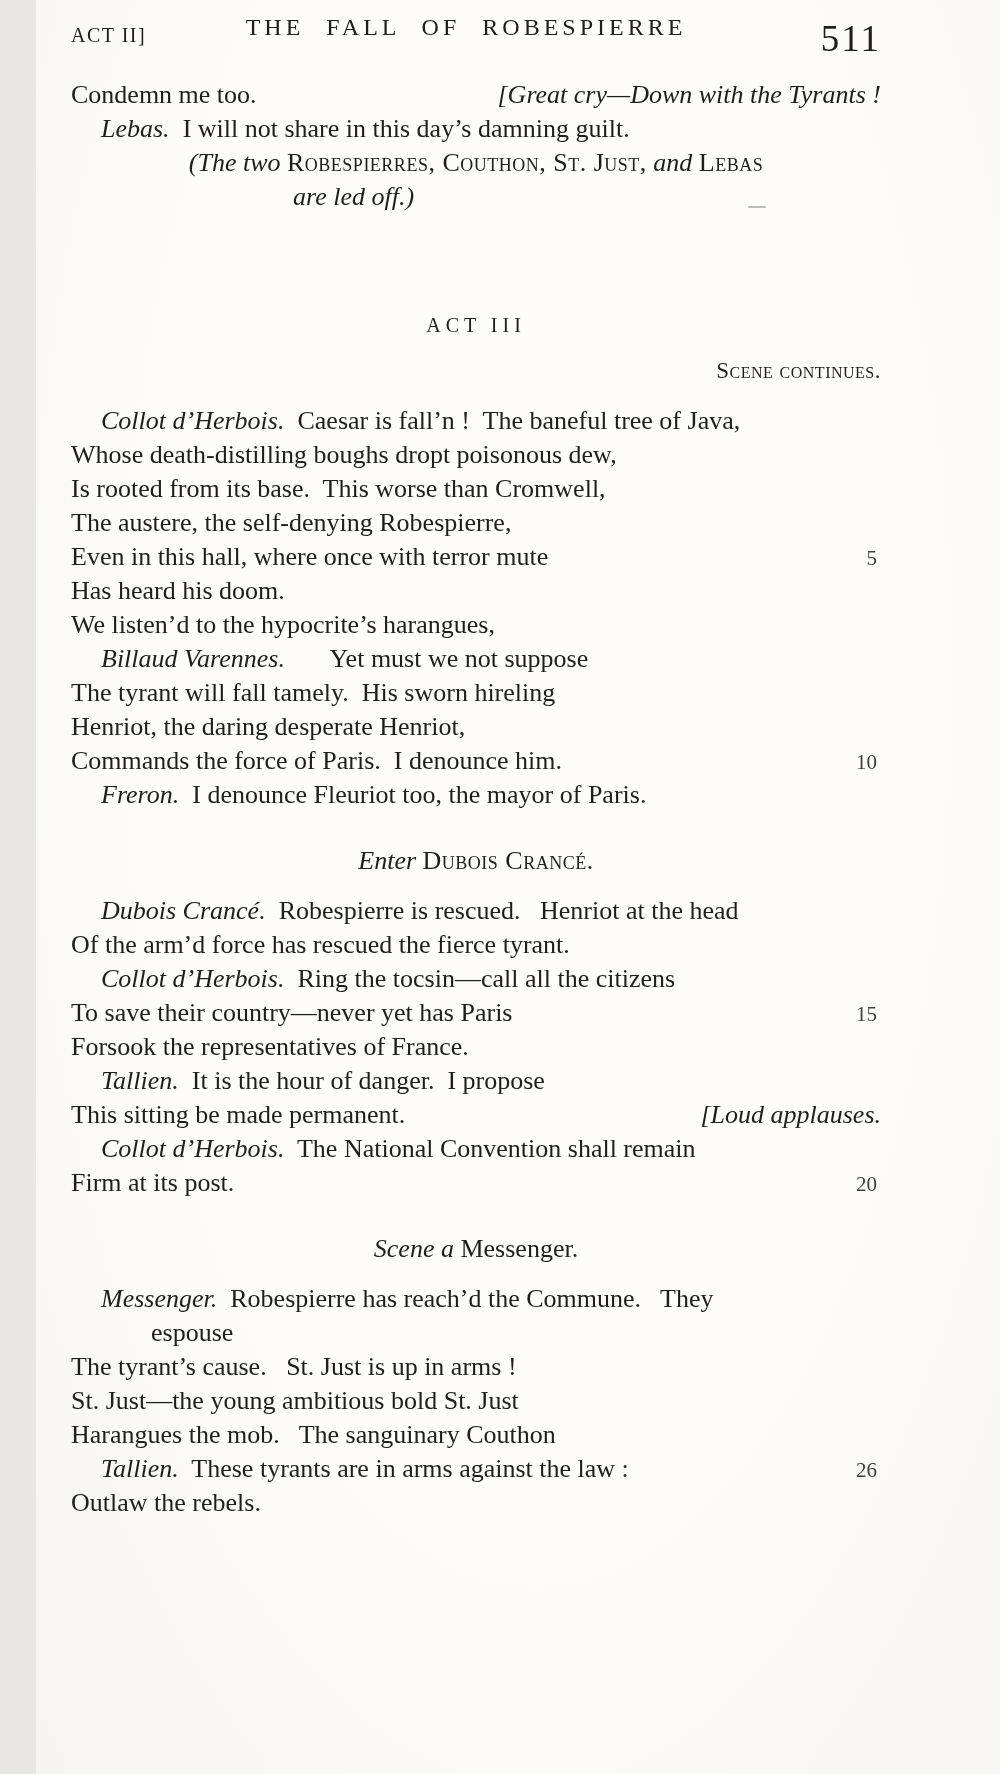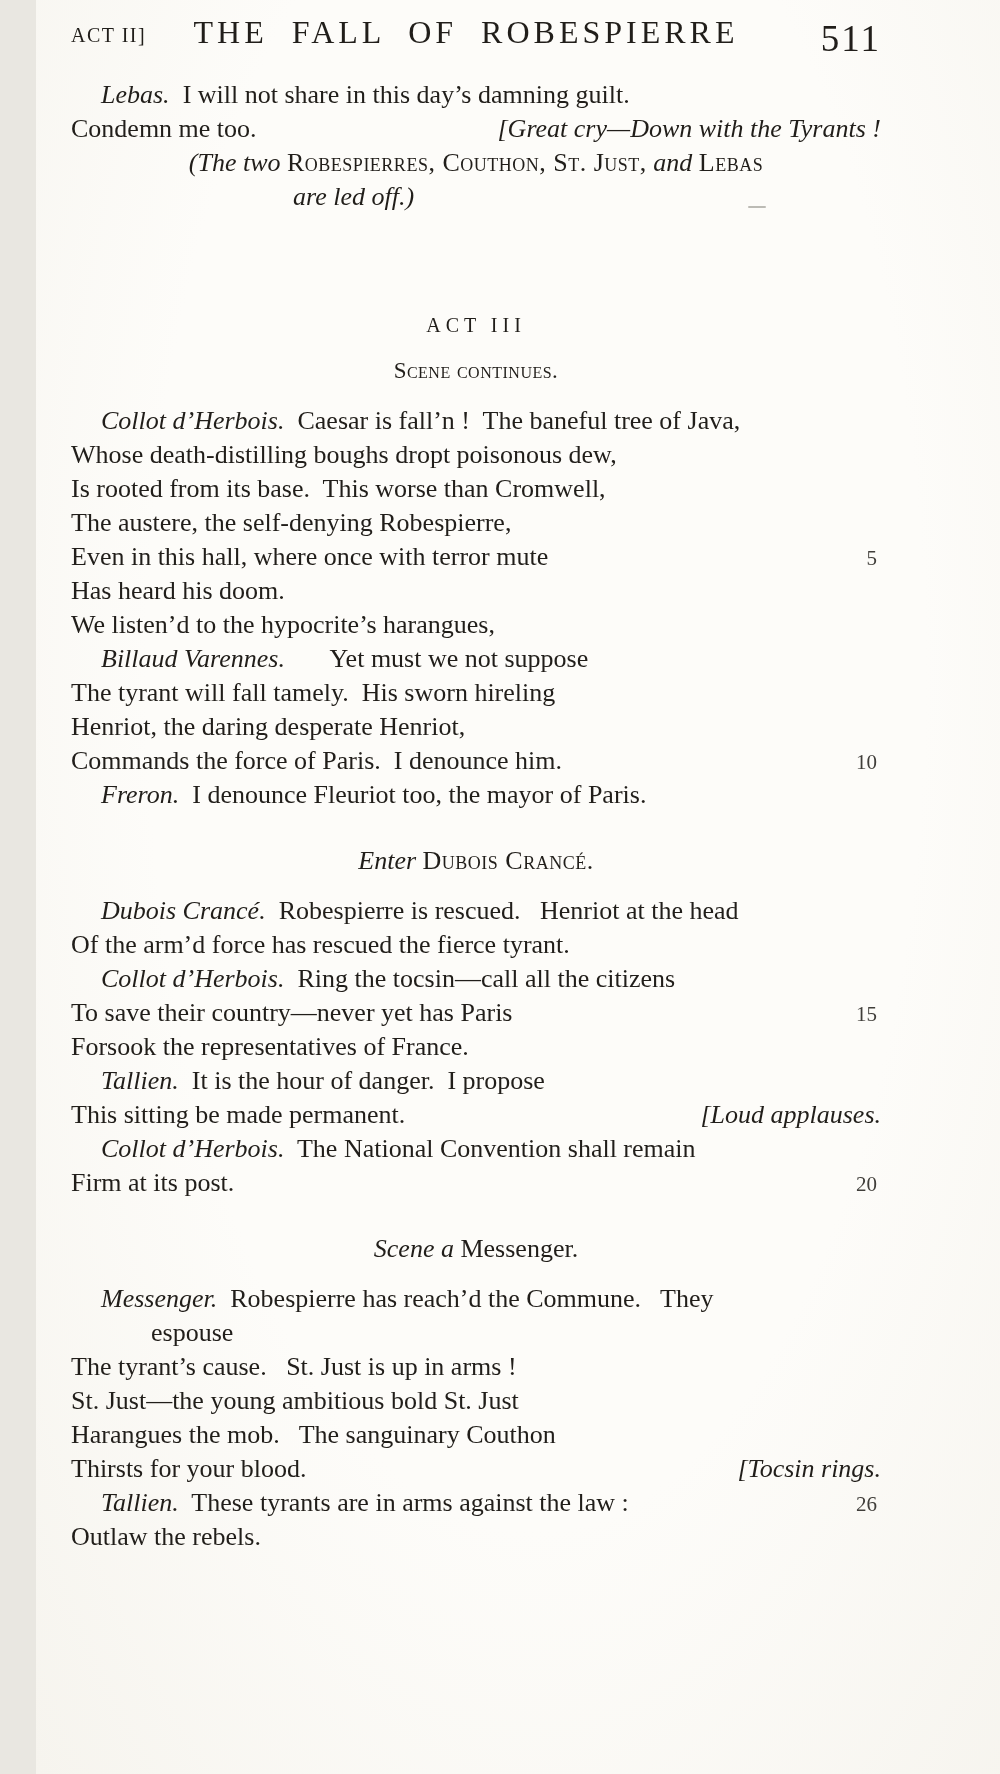--- a/index.html
+++ b/index.html
@@ -22,21 +22,21 @@
     top: 14px; left: 35px;
     width: 810px; height: 42px;
   }
   .act-label {
     position: absolute; left: 0; top: 10px;
     font-size: 20px; letter-spacing: 1.5px;
   }
   .book-title {
     position: absolute; left: 0; right: 20px; top: 0;
     text-align: center;
-    font-size: 32px; letter-spacing: 4px; word-spacing: 12px;
+    font-size: 24px; letter-spacing: 4px; word-spacing: 12px;
   }
   .page-number {
     position: absolute; right: 0; top: 3px;
     font-size: 37px; letter-spacing: 2px;
   }
   .text-block {
     position: absolute;
     top: 78px; left: 35px;
     width: 810px;
   }
@@ -52,21 +52,21 @@
   .sd-center { text-align: center; }
   .sd-cont { padding-left: 222px; }
   .enter-sd { text-align: center; margin: 32px 0 16px; }
   .act-heading {
     text-align: center;
     font-size: 20px; line-height: 38px;
     letter-spacing: 5px;
     margin-top: 92px; margin-bottom: 12px;
   }
   .scene-heading {
-    text-align: center;
+    text-align: right;
     font-size: 23px; line-height: 30px;
     letter-spacing: 2.5px;
     margin-bottom: 14px;
   }
   .seg-n { font-style: normal; }
   .seg-i { font-style: italic; }
   .seg-sc { font-variant: small-caps; letter-spacing: 0.5px; }
   .direction {
     position: absolute; right: 0; top: 0;
     font-style: italic;
@@ -89,22 +89,22 @@
 </head>
 <body>
 
 <div class="page">
   <header class="running-header">
     <span class="act-label">ACT II]</span>
     <span class="book-title">THE FALL OF ROBESPIERRE</span>
     <span class="page-number">511</span>
   </header>
   <main class="text-block">
+      <div class="line speech"><span class="seg-n">Condemn me too.</span><span class="direction">[Great cry—Down with the Tyrants !</span></div>
       <div class="line speech indent-1"><span class="seg-i">Lebas.</span><span class="seg-n">  I will not share in this day’s damning guilt.</span></div>
-      <div class="line speech"><span class="seg-n">Condemn me too.</span><span class="direction">[Great cry—Down with the Tyrants !</span></div>
       <div class="line sd-center"><span class="seg-i">(The two </span><span class="seg-sc">Robespierres, Couthon, St. Just,</span><span class="seg-i"> and </span><span class="seg-sc">Lebas</span></div>
       <div class="line sd-cont"><span class="seg-i">are led off.)</span></div>
       <div class="line act-heading"><span class="seg-n">ACT III</span></div>
       <div class="line scene-heading"><span class="seg-sc">Scene continues.</span></div>
       <div class="line speech indent-1"><span class="seg-i">Collot d’Herbois.</span><span class="seg-n">  Caesar is fall’n !  The baneful tree of Java,</span></div>
       <div class="line speech"><span class="seg-n">Whose death-distilling boughs dropt poisonous dew,</span></div>
       <div class="line speech"><span class="seg-n">Is rooted from its base.  This worse than Cromwell,</span></div>
       <div class="line speech"><span class="seg-n">The austere, the self-denying Robespierre,</span></div>
       <div class="line speech"><span class="seg-n">Even in this hall, where once with terror mute</span><span class="lineno">5</span></div>
       <div class="line speech"><span class="seg-n">Has heard his doom.</span></div>
@@ -123,18 +123,17 @@
       <div class="line speech indent-1"><span class="seg-i">Tallien.</span><span class="seg-n">  It is the hour of danger.  I propose</span></div>
       <div class="line speech"><span class="seg-n">This sitting be made permanent.</span><span class="direction">[Loud applauses.</span></div>
       <div class="line speech indent-1"><span class="seg-i">Collot d’Herbois.</span><span class="seg-n">  The National Convention shall remain</span></div>
       <div class="line speech"><span class="seg-n">Firm at its post.</span><span class="lineno">20</span></div>
       <div class="line enter-sd"><span class="seg-i">Scene a </span><span class="seg-n">Messenger.</span></div>
       <div class="line speech indent-1"><span class="seg-i">Messenger.</span><span class="seg-n">  Robespierre has reach’d the Commune.   They</span></div>
       <div class="line speech indent-3"><span class="seg-n">espouse</span></div>
       <div class="line speech"><span class="seg-n">The tyrant’s cause.   St. Just is up in arms !</span></div>
       <div class="line speech"><span class="seg-n">St. Just—the young ambitious bold St. Just</span></div>
       <div class="line speech"><span class="seg-n">Harangues the mob.   The sanguinary Couthon</span></div>
-      <div class="line speech"><span class="seg-n">Thirsts for your blood.</span><span class="direction">[Tocsin rings.</span></div>
       <div class="line speech indent-1"><span class="seg-i">Tallien.</span><span class="seg-n">  These tyrants are in arms against the law :</span><span class="lineno">26</span></div>
       <div class="line speech"><span class="seg-n">Outlaw the rebels.</span></div>
     </main>
   <div class="scan-fleck"></div>
 </div>
 
 </body></html>

